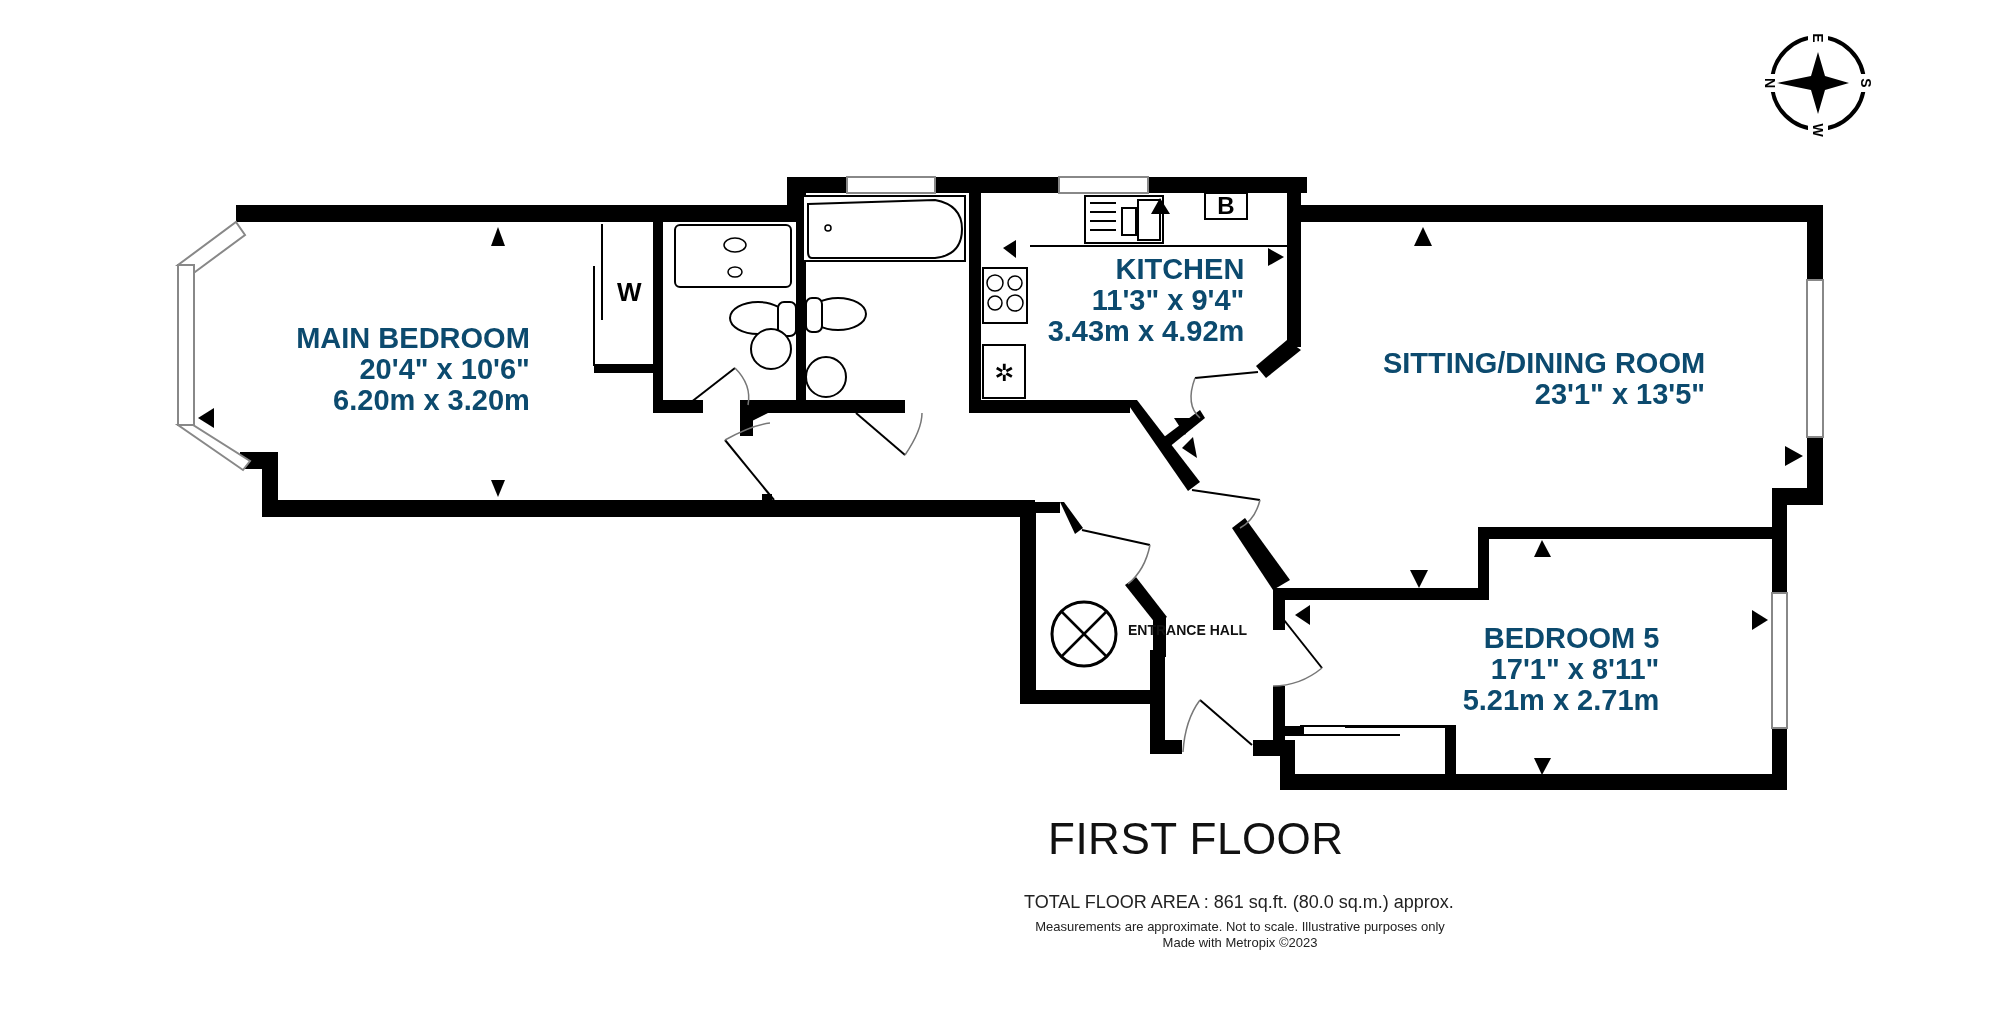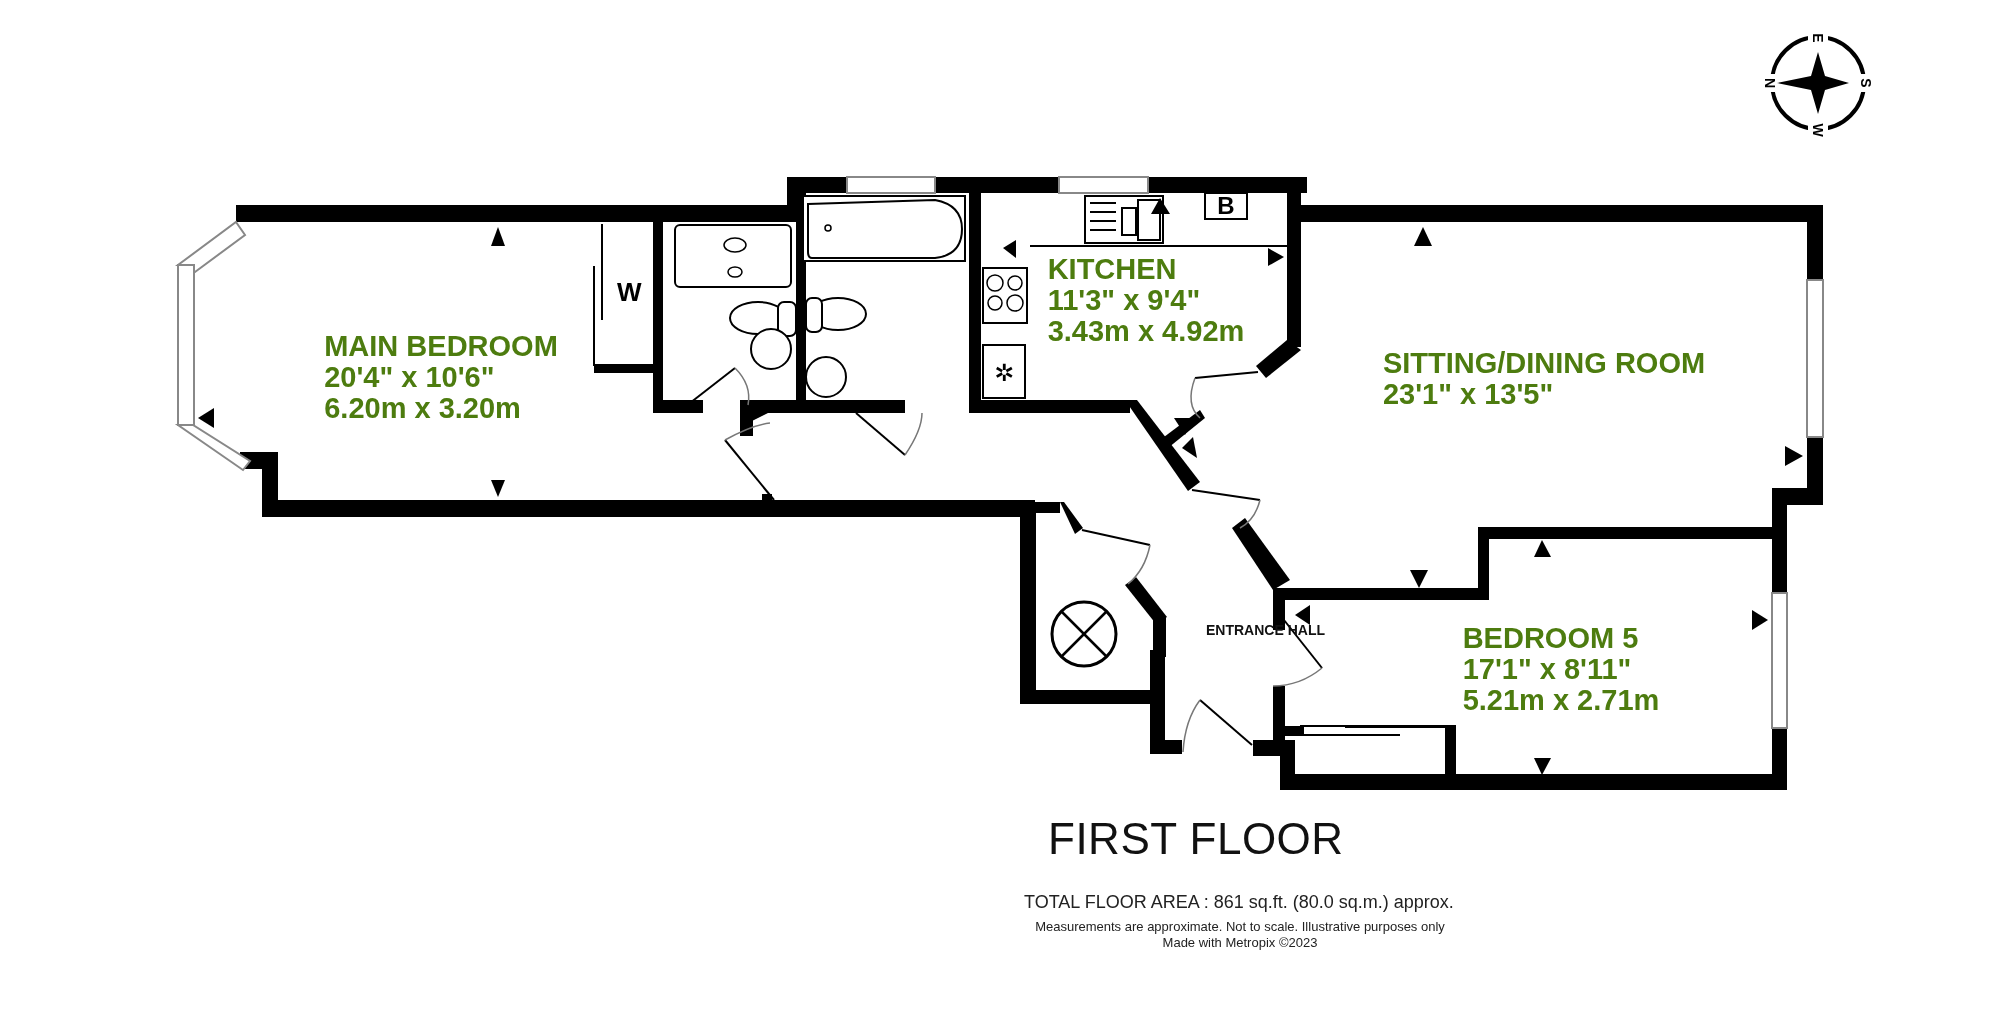--- a/index.html
+++ b/index.html
@@ -3,21 +3,21 @@
 <meta charset="utf-8">
 <style>
   html, body { margin: 0; padding: 0; background: #ffffff; }
   body { width: 2000px; height: 1014px; position: relative; overflow: hidden; font-family: "Liberation Sans", sans-serif; }
   svg#plan { position: absolute; left: 0; top: 0; width: 2000px; height: 1014px; }
   .wall { fill: #000; }
   .thin { stroke: #000; stroke-width: 2; fill: none; }
   .fix { stroke: #000; stroke-width: 2; fill: #fff; }
   .win { fill: #fff; stroke: #888; stroke-width: 2; }
   .arc { stroke: #777; stroke-width: 1.5; fill: none; }
-  .room-label { position: absolute; text-align: left; font-weight: bold; color: #4d7c0f; line-height: 1.0; transform: translateX(-50%); white-space: nowrap; }
+  .room-label { position: absolute; text-align: right; font-weight: bold; color: #0c4a6e; line-height: 1.0; transform: translateX(-50%); white-space: nowrap; }
   .room-label .name { font-size: 29px; display: block; }
   .room-label .dim { font-size: 29px; display: block; margin-top: 2px; }
   .hall-label { position: absolute; font-size: 14px; font-weight: bold; color: #111; white-space: nowrap; }
   .floor-title { position: absolute; left: 1048px; top: 814px; font-size: 44px; color: #111; letter-spacing: 0.5px; }
   .area-text { position: absolute; left: 1024px; top: 892px; font-size: 18px; color: #222; white-space: nowrap; }
   .note-text { position: absolute; left: 1000px; top: 919px; width: 480px; text-align: center; font-size: 13px; color: #222; line-height: 16px; }
   .w-label { position: absolute; left: 617px; top: 277px; font-size: 26px; font-weight: bold; }
   .b-label { position: absolute; left: 1204px; top: 192px; width: 40px; height: 24px; border: 2px solid #000; font-size: 24px; font-weight: bold; text-align: center; line-height: 24px; }
 </style>
 </head>
@@ -202,21 +202,21 @@
     <polygon points="1295,615 1310,605 1310,625"></polygon>
     <polygon points="1174,418 1185,435 1193,418"></polygon>
     <polygon points="1182,448 1193,437 1197,458"></polygon>
     <polygon points="1003,248 1016,240 1016,258"></polygon>
     <polygon points="1284,257 1268,248 1268,266"></polygon>
     <polygon points="1160,198 1151,214 1170,214"></polygon>
     <polygon points="752,421 768,413 752,413"></polygon>
   </g>
 </svg>
 
-<div class="room-label" style="left:413px; top:332px;margin-left:28px;">
+<div class="room-label" style="left:413px; top:324px;">
   <span class="name">MAIN BEDROOM</span>
   <span class="dim">20'4"  x 10'6"</span>
   <span class="dim">6.20m  x 3.20m</span>
 </div>
 
 <div class="room-label" style="left:1146px; top:255px;">
   <span class="name">KITCHEN</span>
   <span class="dim">11'3"  x 9'4"</span>
   <span class="dim">3.43m  x 4.92m</span>
 </div>
@@ -225,21 +225,21 @@
   <span class="name">SITTING/DINING ROOM</span>
   <span class="dim">23'1"  x 13'5"</span>
 </div>
 
 <div class="room-label" style="left:1561px; top:624px;">
   <span class="name">BEDROOM 5</span>
   <span class="dim">17'1"  x 8'11"</span>
   <span class="dim">5.21m  x 2.71m</span>
 </div>
 
-<div class="hall-label" style="left:1206px; top:622px;">ENTRANCE HALL</div>
+<div class="hall-label" style="left:1128px; top:622px;">ENTRANCE HALL</div>
 
 <div class="w-label">W</div>
 <div class="b-label">B</div>
 
 <div class="floor-title">FIRST FLOOR</div>
 <div class="area-text">TOTAL FLOOR AREA : 861 sq.ft. (80.0 sq.m.) approx.</div>
 <div class="note-text">
   <div>Measurements are approximate.  Not to scale.  Illustrative purposes only</div>
   <div>Made with Metropix ©2023</div>
 </div>

